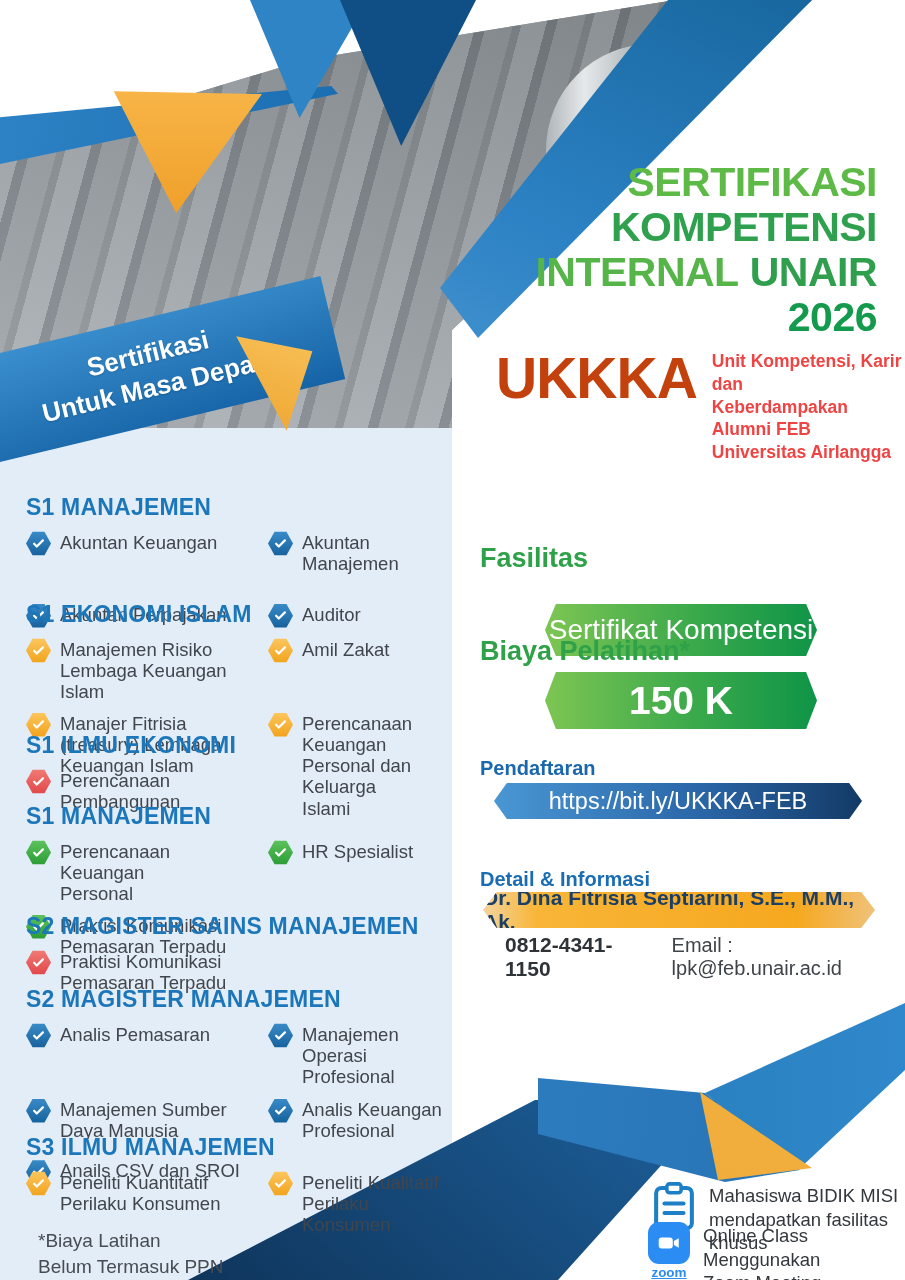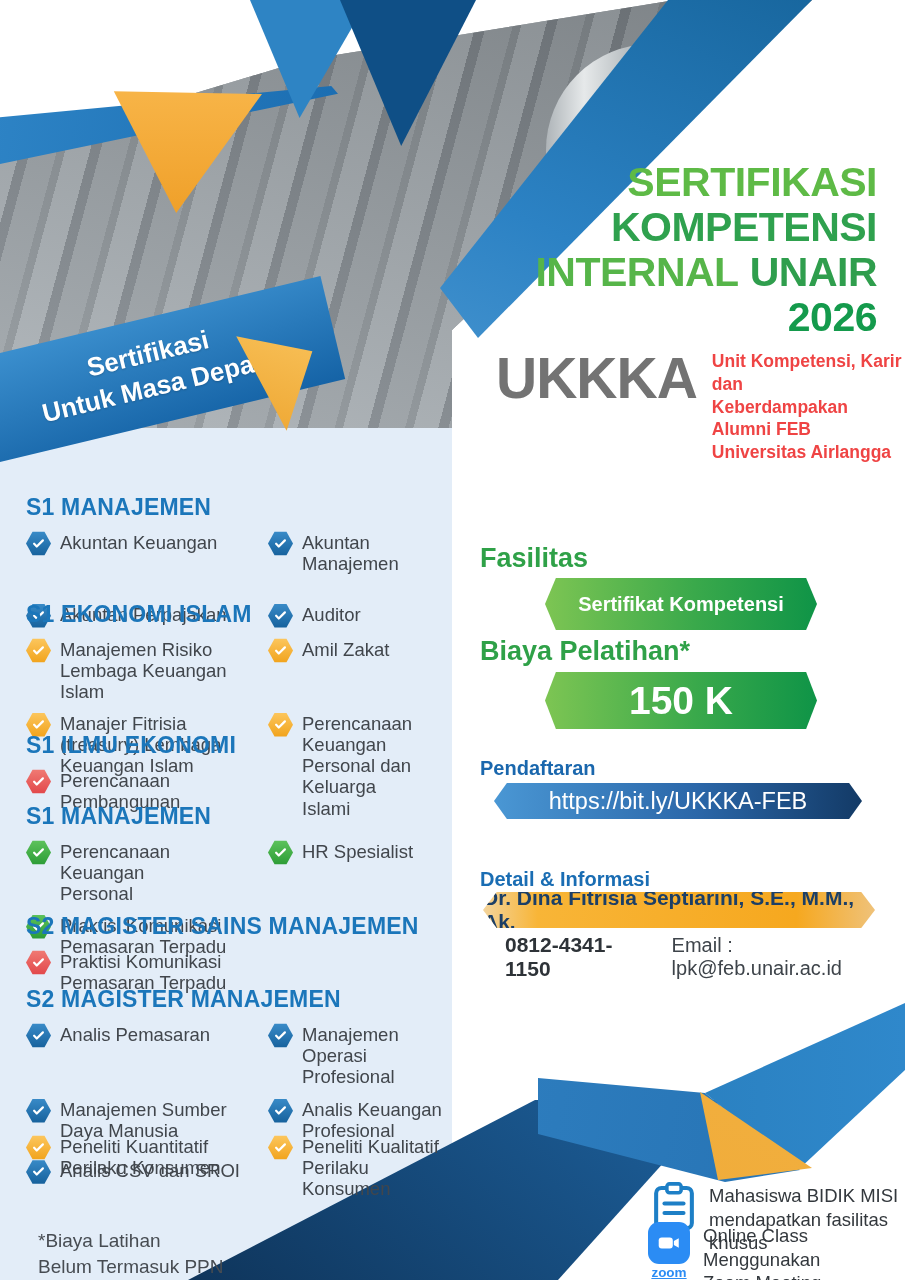--- a/index.html
+++ b/index.html
@@ -75,21 +75,21 @@
   .bdg.green{background:linear-gradient(180deg,#5ec35c,#2c9c36);}
   .it-t{font-size:18.5px;color:#41464c;line-height:1.14;white-space:pre-line;padding-top:2px;}
   .footnote{position:absolute;left:38px;top:1228px;z-index:5;font-size:19px;color:#474c52;
     line-height:1.35;white-space:pre-line;}
 
   
   .title{position:absolute;right:28px;top:160px;z-index:5;text-align:right;
     font-weight:bold;font-size:41px;line-height:1.1;letter-spacing:-.5px;}
   .t1{color:#5eba46;} .t2{color:#2fa14e;} .t3a{color:#56b549;} .t3b{color:#2f9e4d;margin-left:11px;} .t4{color:#149a4c;}
   .ukkka-row{position:absolute;left:496px;top:350px;z-index:5;display:flex;gap:15px;align-items:flex-start;}
-  .ukkka{color:#737373;font-weight:bold;font-size:57px;line-height:1;letter-spacing:-1px;}
+  .ukkka{color:#c2410c;font-weight:bold;font-size:57px;line-height:1;letter-spacing:-1px;}
   .ukkka-desc{color:#ef4444;font-weight:bold;font-size:17.5px;line-height:1.3;white-space:pre-line;}
 
   .c-label{position:absolute;left:480px;width:400px;text-align:left;z-index:5;font-weight:bold;}
   .lab-green{color:#2fa148;font-size:27px;}
   .lab-blue{font-size:20px;}
   .banner{position:absolute;z-index:5;display:flex;align-items:center;justify-content:center;
     color:#fff;clip-path:polygon(4% 0,96% 0,100% 50%,96% 100%,4% 100%,0 50%);}
   .bn-green{background:linear-gradient(90deg,#7dc553,#3aa94b 55%,#0f9447);}
   .bn-blue{background:linear-gradient(90deg,#4a97d4,#2b67a9 55%,#133a66);
     clip-path:polygon(3.5% 0,96.5% 0,100% 50%,96.5% 100%,3.5% 100%,0 50%);}
@@ -334,20 +334,21 @@
             <svg viewBox="0 0 24 24">
               <path d="M5 12.5l4.2 4.2L19 7" stroke="#fff" stroke-width="3.6" fill="none" stroke-linecap="round" stroke-linejoin="round"></path>
             </svg>
           </span>
           <span class="it-t">Anails CSV dan SROI</span>
         </div>
     </div>
   </div>
 
   <div class="sec" style="top:1134px">
+    <div class="sec-h">S3 ILMU MANAJEMEN</div>
     <div class="rows">
       <div class="it">
           <span class="bdg orange">
             <svg viewBox="0 0 24 24">
               <path d="M5 12.5l4.2 4.2L19 7" stroke="#fff" stroke-width="3.6" fill="none" stroke-linecap="round" stroke-linejoin="round"></path>
             </svg>
           </span>
           <span class="it-t">Peneliti Kuantitatif
 Perilaku Konsumen</span>
         </div>
@@ -374,21 +375,21 @@
   </div>
 
   <div class="ukkka-row">
     <div class="ukkka">UKKKA</div>
     <div class="ukkka-desc">Unit Kompetensi, Karir dan
 Keberdampakan Alumni FEB
 Universitas Airlangga</div>
   </div>
 
   <div class="c-label lab-green" style="top:543px">Fasilitas</div>
-  <div class="banner bn-green" style="left:545px;top:578px;width:272px;height:52px;font-size:20px;font-weight:bold">Sertifikat Kompetensi</div>
+  <div class="banner bn-green" style="left:545px;top:604px;width:272px;height:52px;font-size:28px;font-weight:normal">Sertifikat Kompetensi</div>
   <div class="c-label lab-green" style="top:636px">Biaya Pelatihan*</div>
   <div class="banner bn-green" style="left:545px;top:672px;width:272px;height:57px;font-size:39px;font-weight:bold">150 K</div>
 
   <div class="c-label lab-blue" style="top:757px;color:#1a67ad">Pendaftaran</div>
   <div class="banner bn-blue" style="left:494px;top:783px;width:368px;height:36px;font-size:23.5px">https://bit.ly/UKKKA-FEB</div>
 
   <div class="c-label lab-blue" style="top:868px;color:#1a6db3">Detail &amp; Informasi</div>
   <div class="banner bn-orange" style="left:483px;top:892px;width:392px;height:36px;font-size:21px;font-weight:bold;color:#1c3f66">Dr. Dina Fitrisia Septiarini, S.E., M.M., Ak.</div>
   <div class="contact-row">
     <span class="phone">0812-4341-1150</span>

